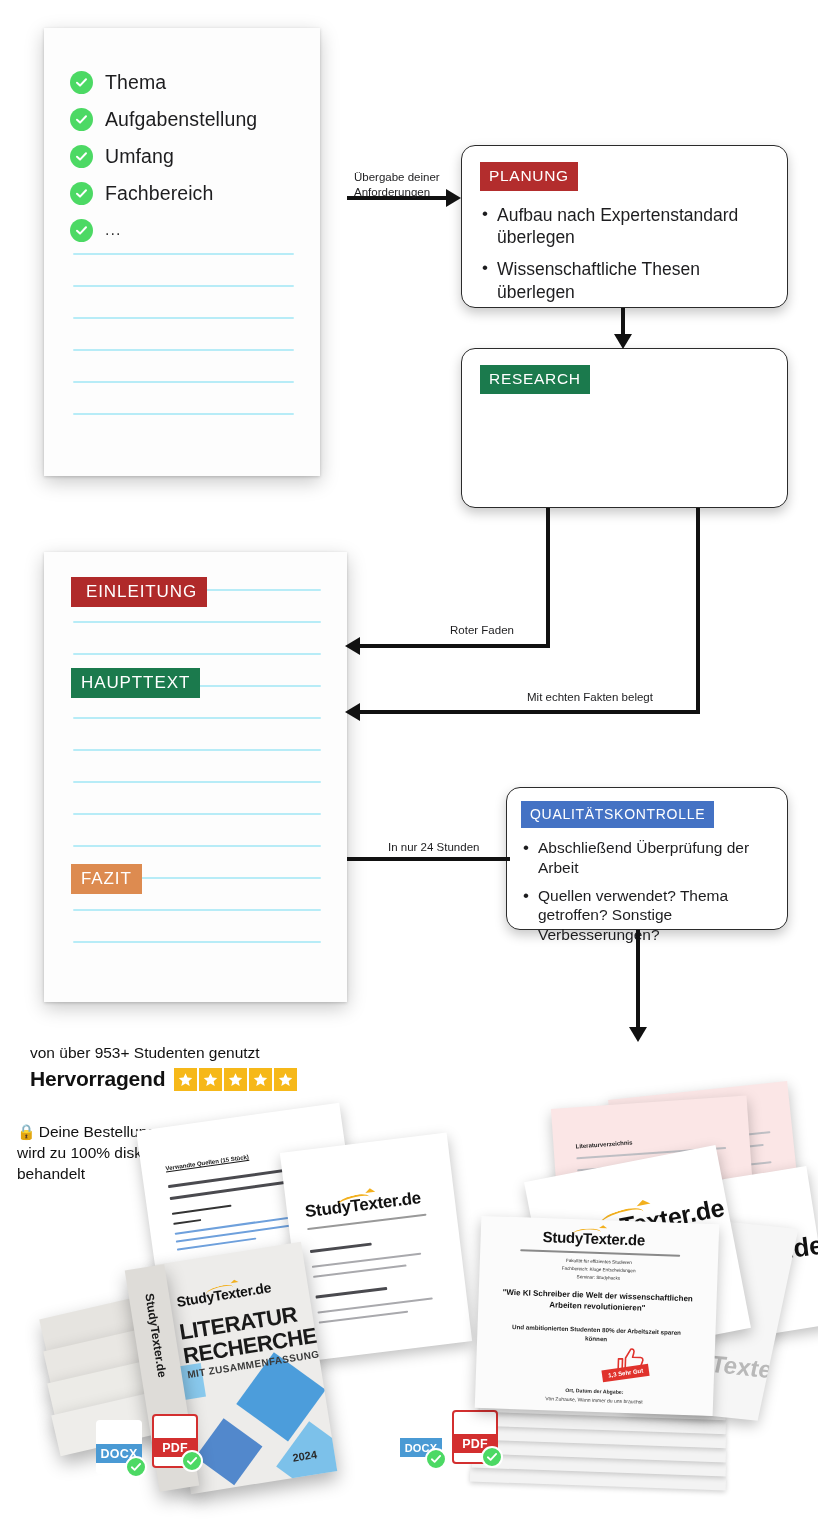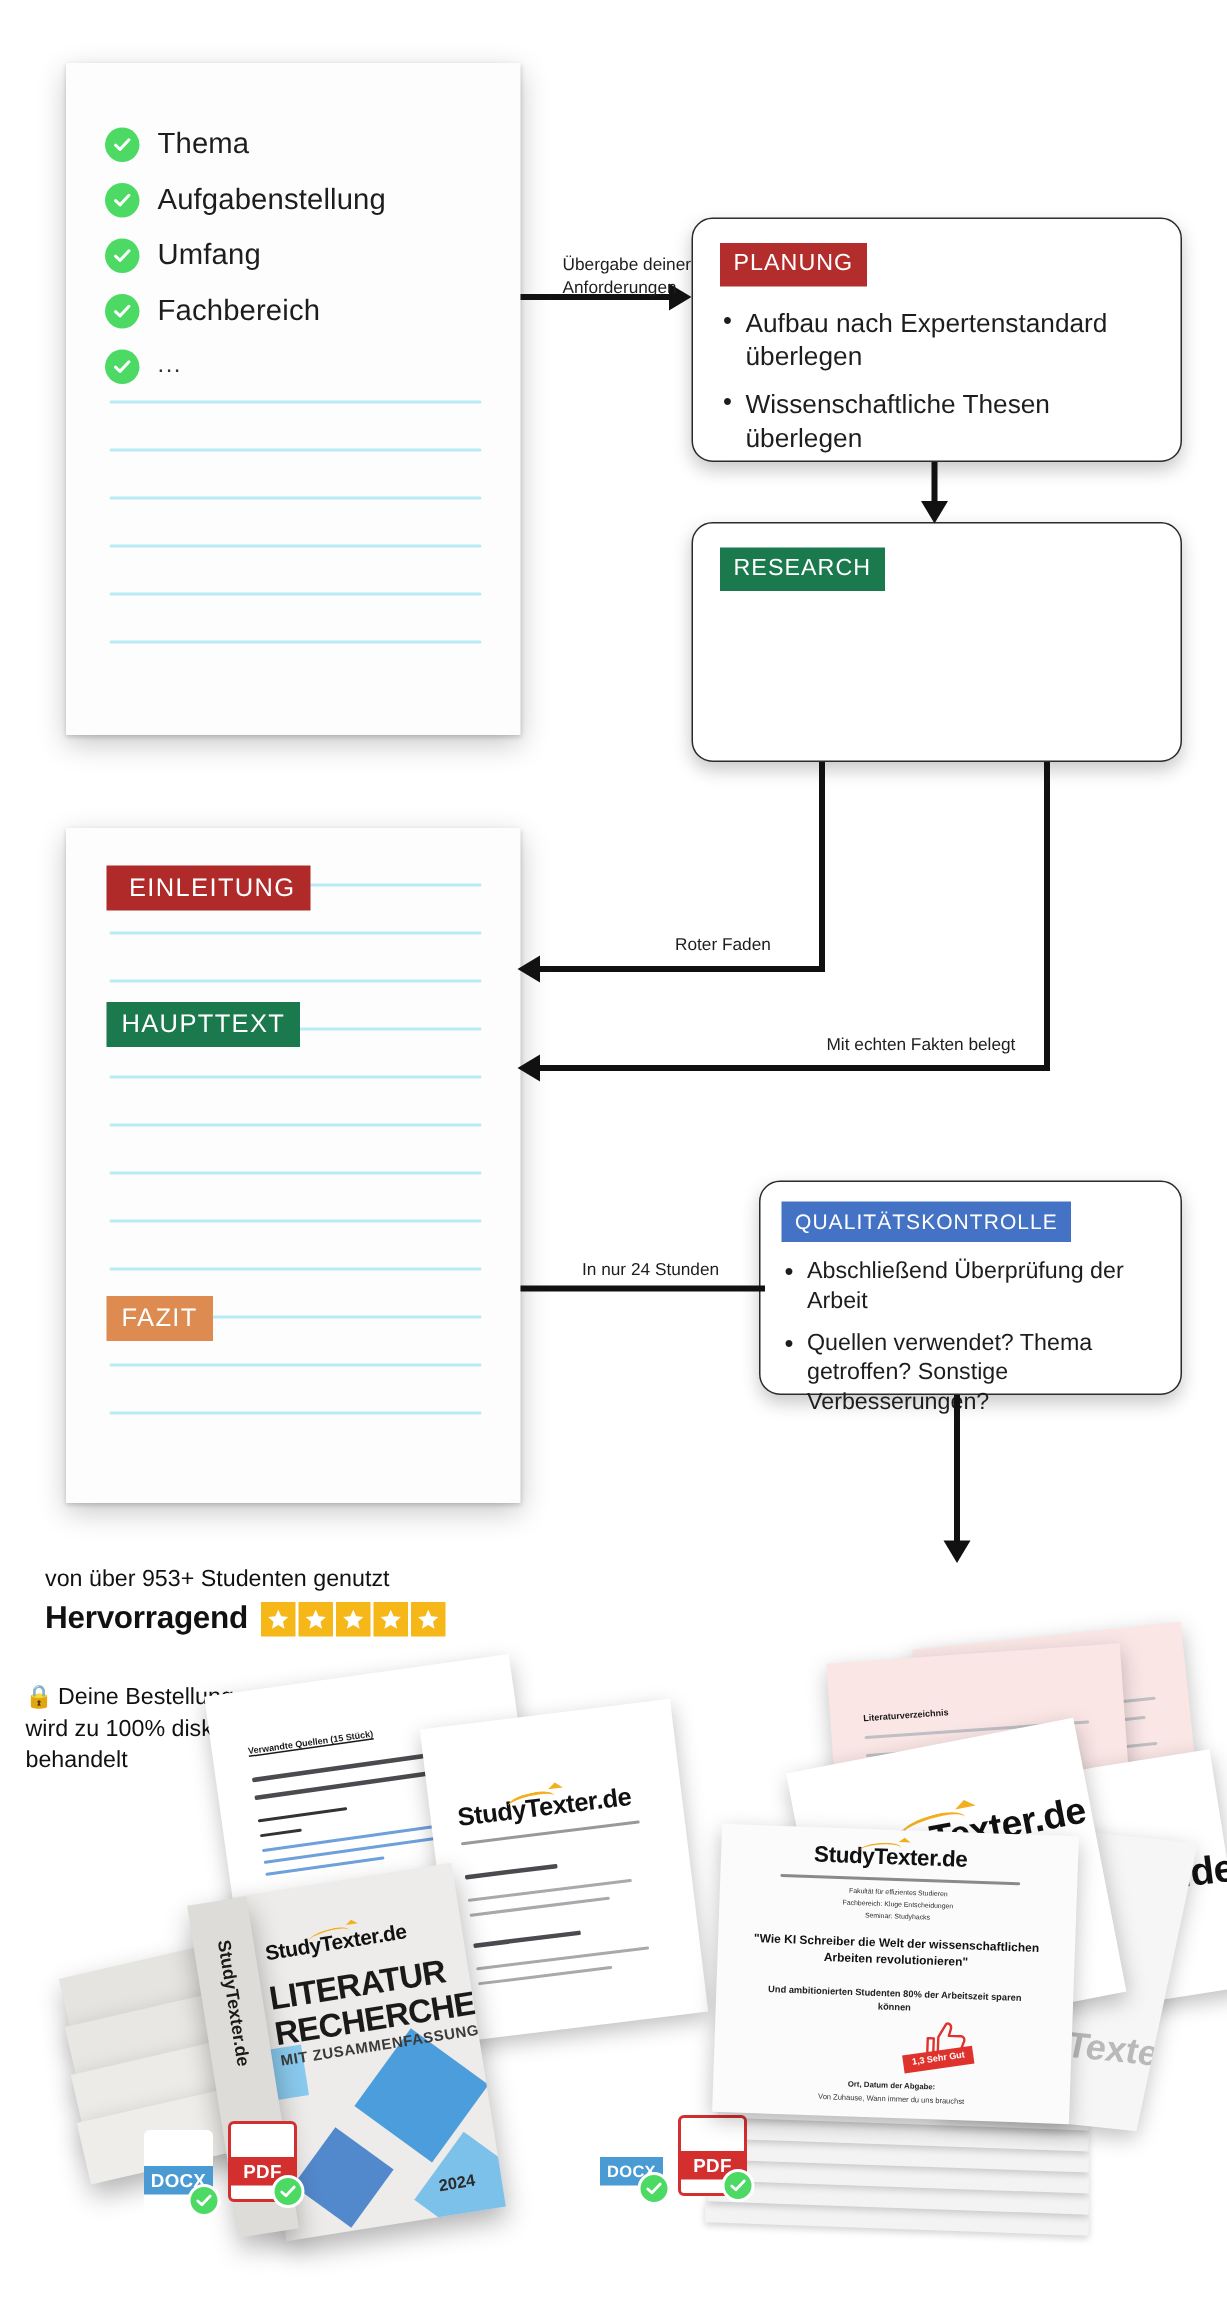--- a/index.html
+++ b/index.html
@@ -19,21 +19,21 @@
 
   
   .sheet {
     position: absolute;
     background: #fdfdfd;
     box-shadow: 0 6px 18px rgba(0,0,0,.22), 0 1px 3px rgba(0,0,0,.18);
     overflow: hidden;
   }
 
   
-  #sheet-checklist { left: 44px; top: 42px; width: 303px; height: 448px; }
+  #sheet-checklist { left: 44px; top: 28px; width: 276px; height: 448px; }
   .checklist { position: absolute; left: 26px; top: 36px; right: 20px; }
   .check-row { display: flex; align-items: center; height: 36px; margin-bottom: 1px; }
   .check-icon {
     width: 23px; height: 23px; border-radius: 50%;
     background: #4cd964; flex: 0 0 23px;
     display: flex; align-items: center; justify-content: center;
     margin-right: 12px;
   }
   .check-icon svg { display: block; }
   .check-label { font-size: 19.5px; color: #1d1d1f; letter-spacing: .1px; }
@@ -260,37 +260,37 @@
   <div class="pbox" id="box-qualitaet" style="left:506px; top:787px; width:282px; height:143px; padding:13px 14px;">
     <span class="pbox-badge" style="background:#4472c4; font-size:14px; margin-bottom:10px;">QUALITÄTSKONTROLLE</span>
     <ul>
       <li style="font-size:15.5px; margin-bottom:8px;">Abschließend Überprüfung der Arbeit</li>
       <li style="font-size:15.5px;">Quellen verwendet? Thema getroffen? Sonstige Verbesserungen?</li>
     </ul>
   </div>
 
   <div class="conn conn-h" style="left:347px; top:196px; width:100px;"></div>
   <div class="arrowhead ah-right" style="left:446px; top:189px;"></div>
-  <div class="conn-label" style="left:348px; top:170px; width:100px;padding-left:27px;">
+  <div class="conn-label" style="left:327px; top:170px; width:100px;padding-left:27px;">
     <span>Übergabe deiner</span><br>
     <span>Anforderungen</span>
   </div>
 
   <div class="conn conn-v" style="left:621px; top:308px; height:29px;"></div>
   <div class="arrowhead ah-down" style="left:614px; top:334px;"></div>
 
   <div class="conn conn-v" style="left:546px; top:508px; height:139px;"></div>
   <div class="conn conn-h" style="left:357px; top:644px; width:193px;"></div>
   <div class="arrowhead ah-left" style="left:345px; top:637px;"></div>
   <div class="conn-label" style="left:450px; top:623px;">Roter Faden</div>
 
   <div class="conn conn-v" style="left:696px; top:508px; height:205px;"></div>
   <div class="conn conn-h" style="left:357px; top:710px; width:343px;"></div>
   <div class="arrowhead ah-left" style="left:345px; top:703px;"></div>
-  <div class="conn-label" style="left:527px; top:690px;margin-left:24px;">Mit echten Fakten belegt</div>
+  <div class="conn-label" style="left:527px; top:690px;">Mit echten Fakten belegt</div>
 
   <div class="conn conn-h" style="left:347px; top:857px; width:163px;"></div>
   <div class="conn-label" style="left:388px; top:840px;">In nur 24 Stunden</div>
 
   <div class="conn conn-v" style="left:636px; top:930px; height:100px;"></div>
   <div class="arrowhead ah-down" style="left:629px; top:1027px;"></div>
 
   <div id="trust">
     <div class="trust-sub">von über 953+ Studenten genutzt</div>
     <div class="trust-row">

